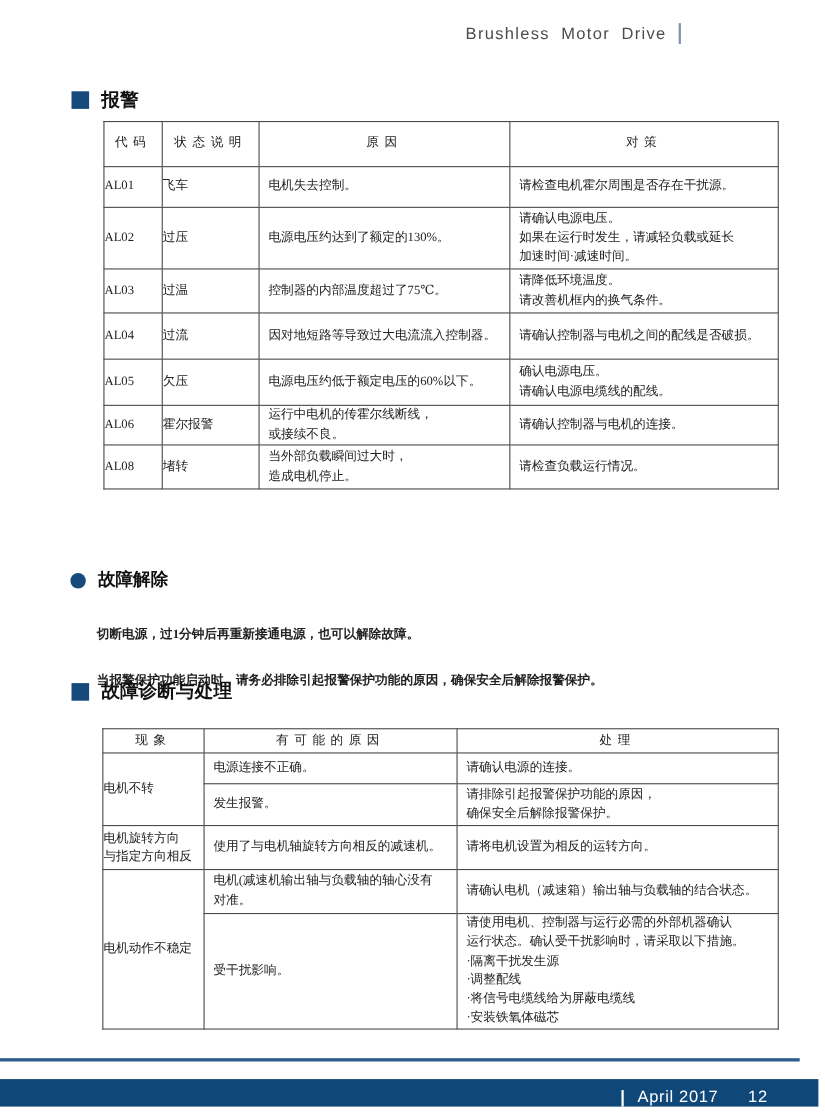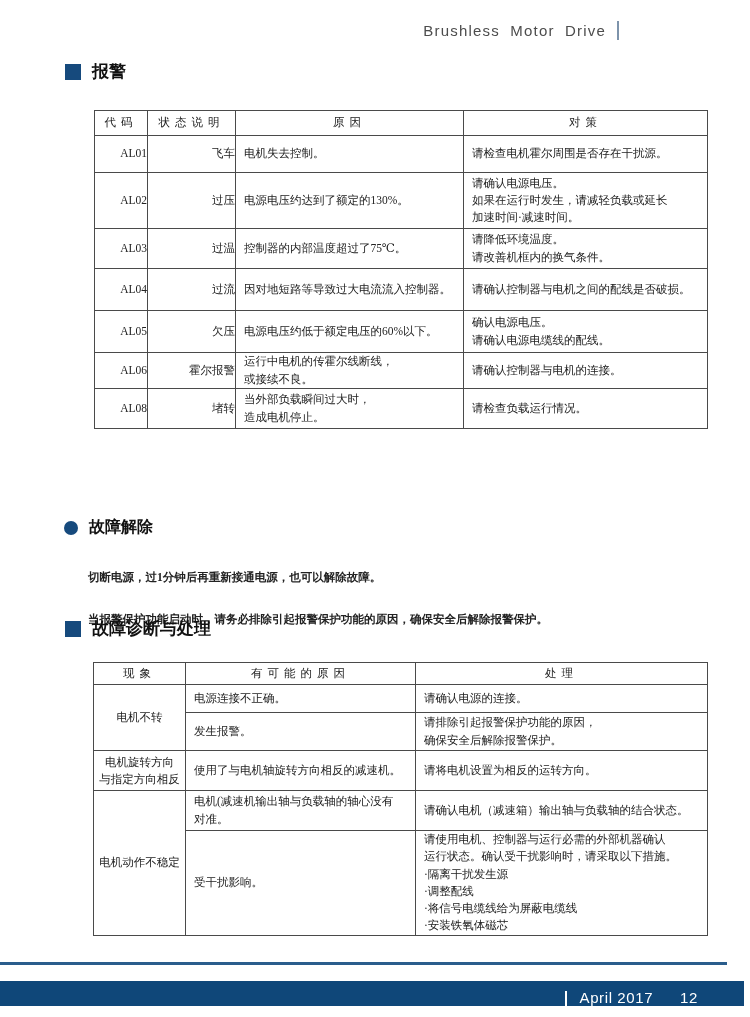--- a/index.html
+++ b/index.html
@@ -42,62 +42,62 @@
     display: flex;
     align-items: center;
     gap: 11px;
     font-family: "Liberation Sans", "DejaVu Sans", sans-serif;
     font-weight: bold;
     font-size: 17px;
     color: #111;
   }
   .bullet-square { width: 16px; height: 16px; background: #164a7d; }
   .bullet-circle { width: 14px; height: 14px; border-radius: 50%; background: #164a7d; }
-  .h-alarm { top: 60px; left: 65px; }
+  .h-alarm { top: 79px; left: 65px; }
   .h-clear { top: 517px; left: 64px; font-size: 16px; }
   .h-diag  { top: 617px; left: 65px; }
 
   
   table {
     border-collapse: collapse;
     table-layout: fixed;
     font-size: 11.5px;
     color: #222;
   }
   td, th {
     border: 1px solid #4a4a4a;
     vertical-align: middle;
     font-weight: normal;
     white-space: pre-line;
     line-height: 1.5;
     overflow: hidden;
   }
   th { text-align: center; letter-spacing: 5px; }
-  .c-center { text-align: right; }
+  .c-center { text-align: left; }
   .c-left   { text-align: left; padding-left: 8px; padding-right: 4px; }
 
   .t1 { position: absolute; left: 94px; top: 110px; width: 613px; }
-  .t1 tr:nth-child(1) { height: 25px; font-family: Liberation Serif, serif; }
+  .t1 tr:nth-child(1) { height: 41px; font-family: Liberation Serif, serif; }
   .t1 tr:nth-child(2) { height: 37px; }
   .t1 tr:nth-child(3) { height: 56px; }
   .t1 tr:nth-child(4) { height: 40px; }
   .t1 tr:nth-child(5) { height: 42px; padding-left: 15px; }
   .t1 tr:nth-child(6) { height: 42px; }
   .t1 tr:nth-child(7) { height: 36px; }
   .t1 tr:nth-child(8) { height: 40px; }
   .t1 tr:nth-child(9) { height: 40px; }
 
   .t2 { position: absolute; left: 93px; top: 662px; width: 614px; }
   .t2 tr:nth-child(1) { height: 22px; }
   .t2 tr:nth-child(2) { height: 28px; }
   .t2 tr:nth-child(3) { height: 38px; }
   .t2 tr:nth-child(4) { height: 40px; }
   .t2 tr:nth-child(5) { height: 40px; }
   .t2 tr:nth-child(6) { height: 100px; }
-  .t2 .phen { text-align: center; line-height: 1.45; }
+  .t2 .phen { line-height: 1.45; }
 
   
   .clear-text {
     position: absolute;
     left: 88px;
     top: 546px;
     font-size: 11.5px;
     line-height: 21px;
     color: #222;
     white-space: pre-line;

